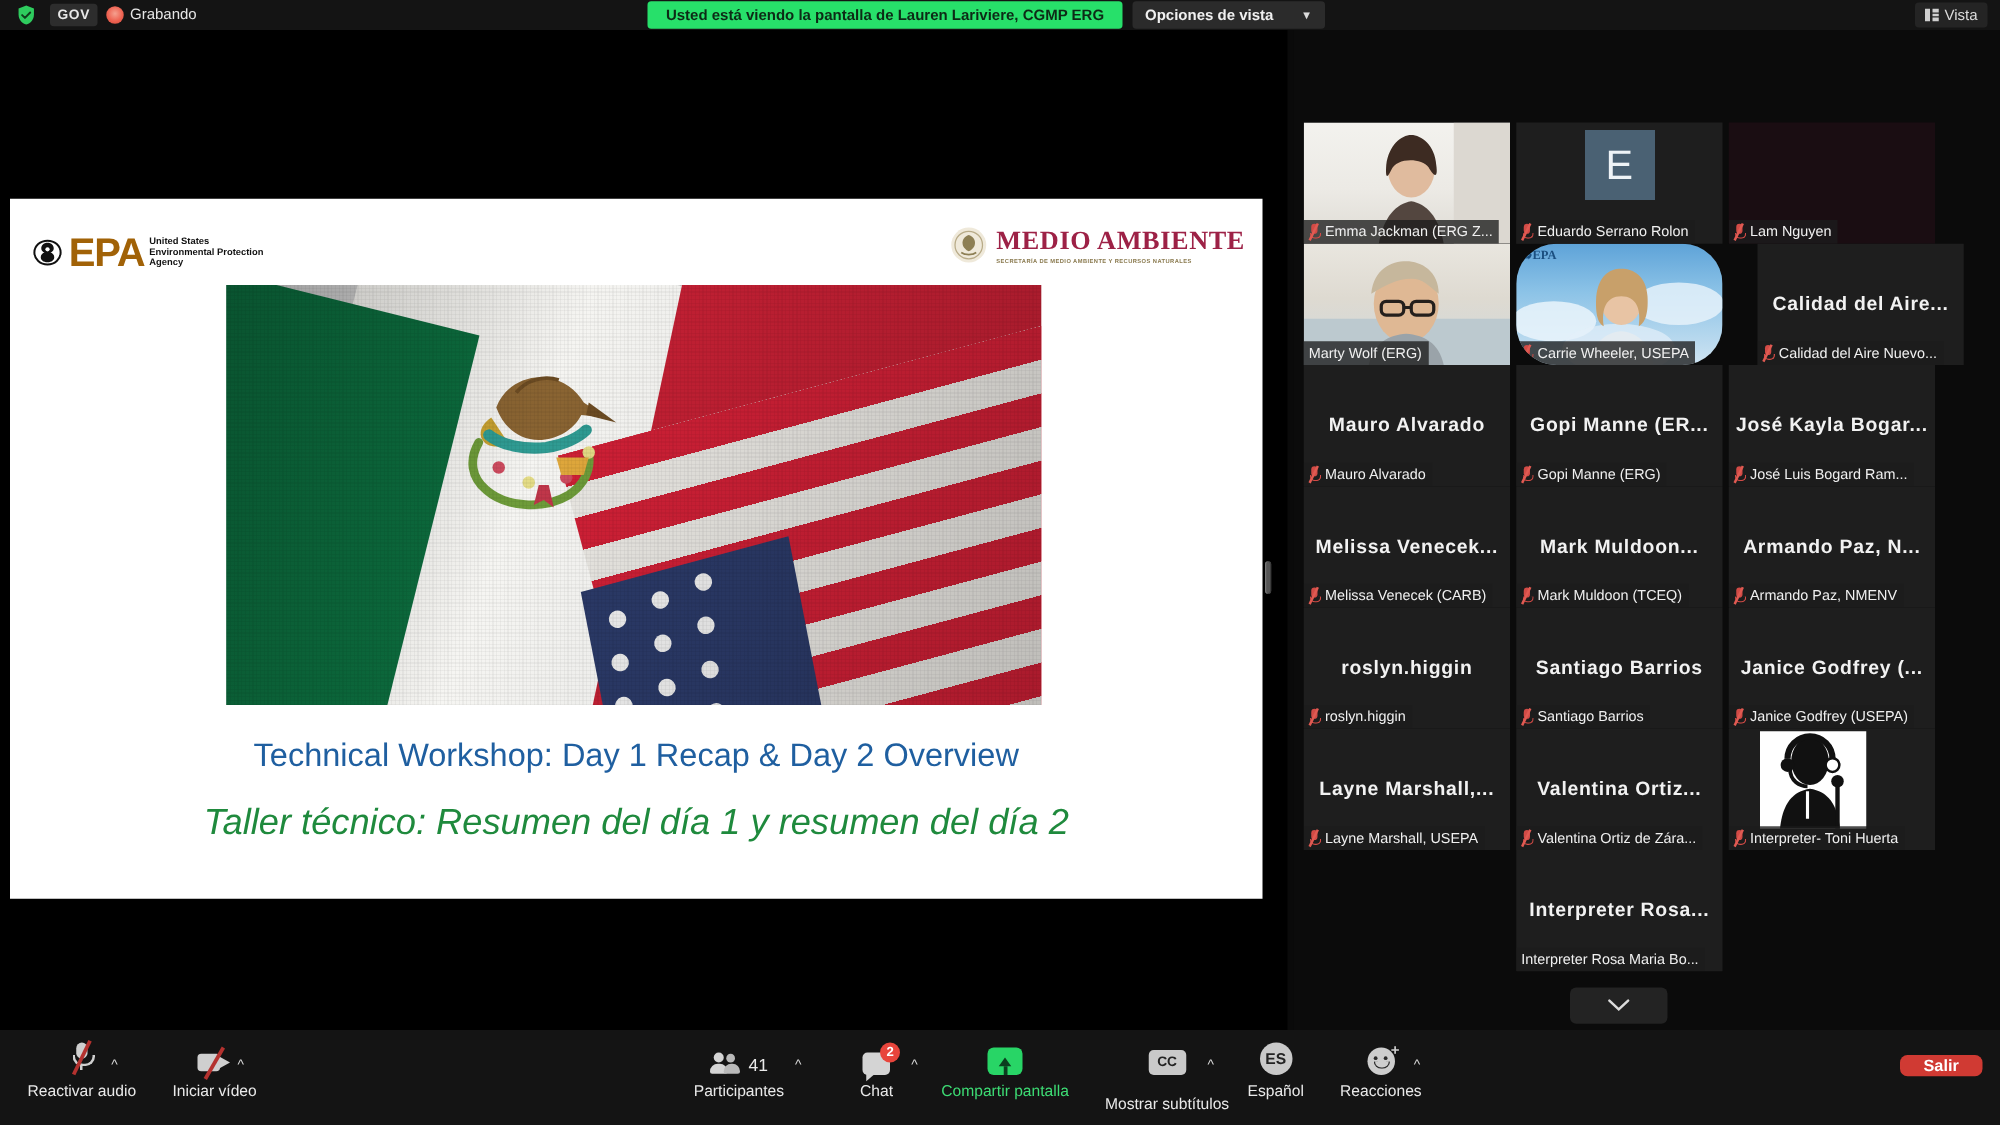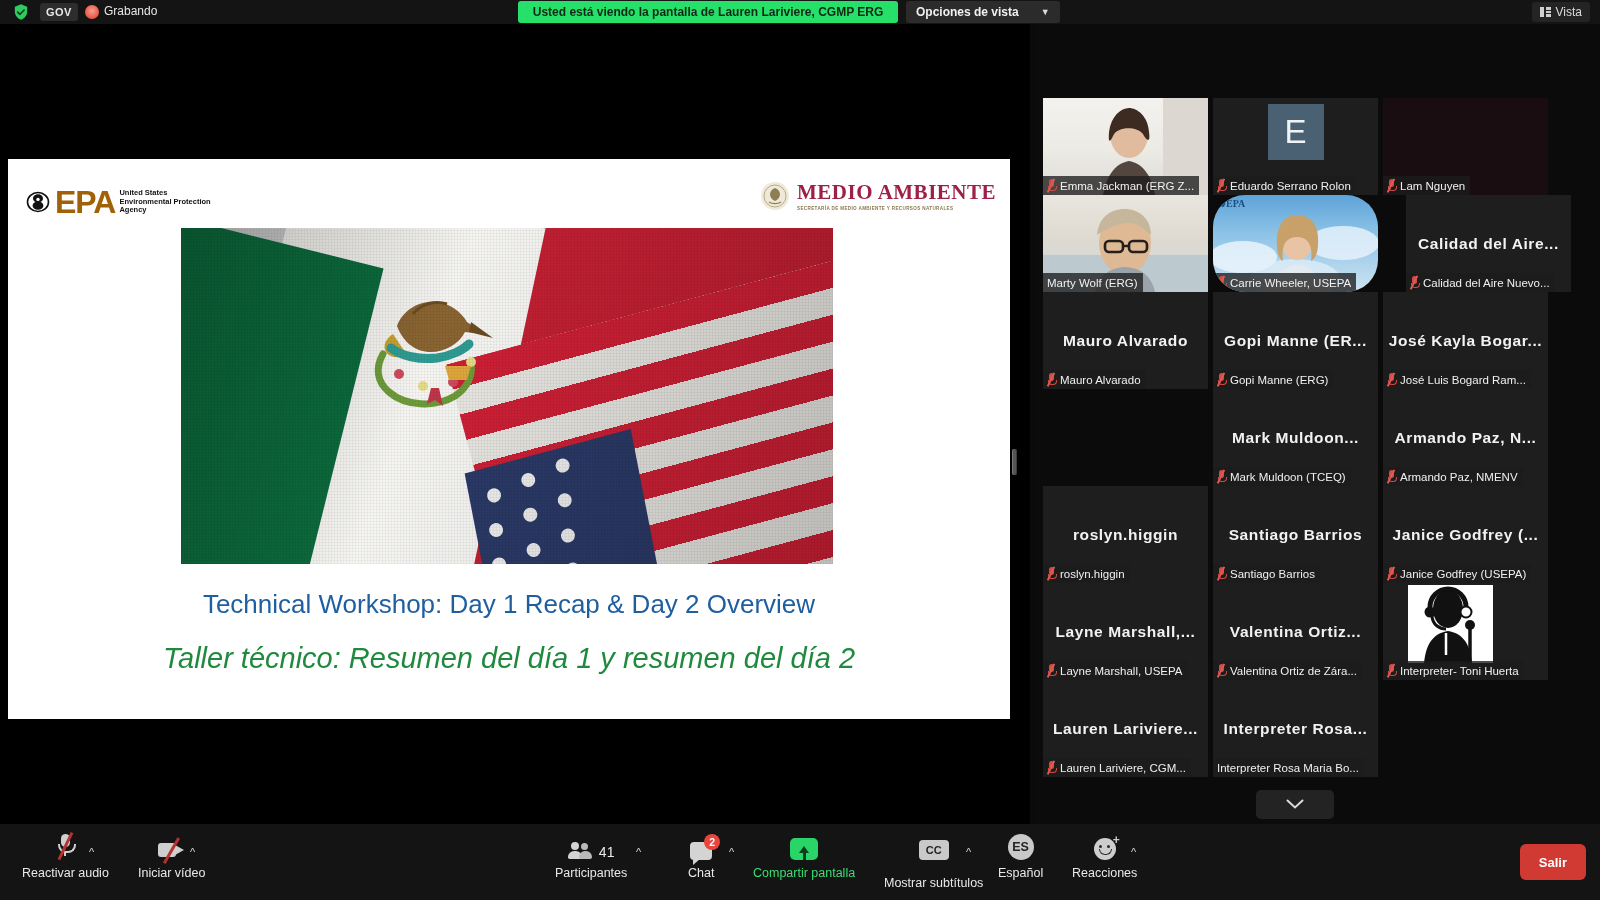--- a/index.html
+++ b/index.html
@@ -138,21 +138,21 @@
   .ccbox{width:30px;height:20px;background:#c9c9c9;border-radius:4px;display:flex;align-items:center;
      justify-content:center;font-size:11px;font-weight:bold;color:#232323;}
   .escircle{width:26px;height:26px;border-radius:50%;background:#c9c9c9;display:flex;align-items:center;
      justify-content:center;font-size:12.5px;font-weight:bold;color:#232323;}
   .smiley{width:22px;height:22px;border-radius:50%;background:#cdcdcd;position:relative;}
   .smiley .e1,.smiley .e2{position:absolute;top:7px;width:3px;height:3px;border-radius:50%;background:#2a2a2a;}
   .smiley .e1{left:5px;} .smiley .e2{left:13px;}
   .smiley .mo{position:absolute;left:5px;top:11px;width:11px;height:5px;border:1.6px solid #2a2a2a;
      border-top:none;border-radius:0 0 7px 7px;}
   .plusmark{position:absolute;right:-4px;top:-4px;color:#cdcdcd;font-size:12px;font-weight:bold;line-height:1;}
-  #leave-btn{position:absolute;right:14px;top:20px;height:36px;padding:0 19px;background:#d03a33;
+  #leave-btn{position:absolute;right:14px;top:20px;height:17px;padding:0 19px;background:#d03a33;
      border-radius:6px;display:flex;align-items:center;justify-content:center;
      font-size:13px;font-weight:bold;color:#fff;cursor:pointer;}
 </style>
 </head>
 <body>
 
 <div id="topbar">
   <svg class="tb-shield" viewBox="0 0 24 24">
     <path d="M12 1.8 3.8 5v6.4c0 5 3.5 9.6 8.2 10.8 4.7-1.2 8.2-5.8 8.2-10.8V5z" fill="#2ecc5e"></path>
     <path d="M7.6 12.1l3 3 5.6-5.8" stroke="#0f3d1c" stroke-width="2.1" fill="none" stroke-linecap="round" stroke-linejoin="round"></path>
@@ -367,20 +367,31 @@
       <div class="bigname">José Kayla Bogar...</div>
       <div class="namebar">
         <span class="mute-ico">
           <span class="body"></span>
           <span class="stand"></span>
           <span class="slash"></span>
         </span>
         <span class="lbl">José Luis Bogard Ram...</span>
       </div>
     </div>
+    <div class="tile" style="left: 8px; top: 365px;">
+      <div class="bigname">Melissa  Venecek...</div>
+      <div class="namebar">
+        <span class="mute-ico">
+          <span class="body"></span>
+          <span class="stand"></span>
+          <span class="slash"></span>
+        </span>
+        <span class="lbl">Melissa Venecek (CARB)</span>
+      </div>
+    </div>
     <div class="tile" style="left: 178px; top: 365px;">
       <div class="bigname">Mark Muldoon...</div>
       <div class="namebar">
         <span class="mute-ico">
           <span class="body"></span>
           <span class="stand"></span>
           <span class="slash"></span>
         </span>
         <span class="lbl">Mark Muldoon (TCEQ)</span>
       </div>
@@ -465,31 +476,20 @@
         </svg></div>
       <div class="namebar">
         <span class="mute-ico">
           <span class="body"></span>
           <span class="stand"></span>
           <span class="slash"></span>
         </span>
         <span class="lbl">Interpreter- Toni Huerta</span>
       </div>
     </div>
-    <div class="tile" style="left: 8px; top: 656px;">
-      <div class="bigname">Lauren  Lariviere...</div>
-      <div class="namebar">
-        <span class="mute-ico">
-          <span class="body"></span>
-          <span class="stand"></span>
-          <span class="slash"></span>
-        </span>
-        <span class="lbl">Lauren Lariviere, CGM...</span>
-      </div>
-    </div>
     <div class="tile" style="left: 178px; top: 656px;">
       <div class="bigname">Interpreter  Rosa...</div>
       <div class="namebar">
         <span class="lbl">Interpreter Rosa Maria Bo...</span>
       </div>
     </div>
   </div>
 <div class="scroll-down">
   <svg width="18" height="11" viewBox="0 0 18 11">
     <path d="M1.5 1.5L9 8.5l7.5-7" stroke="#dcdcdc" stroke-width="2" fill="none" stroke-linecap="round"></path>

